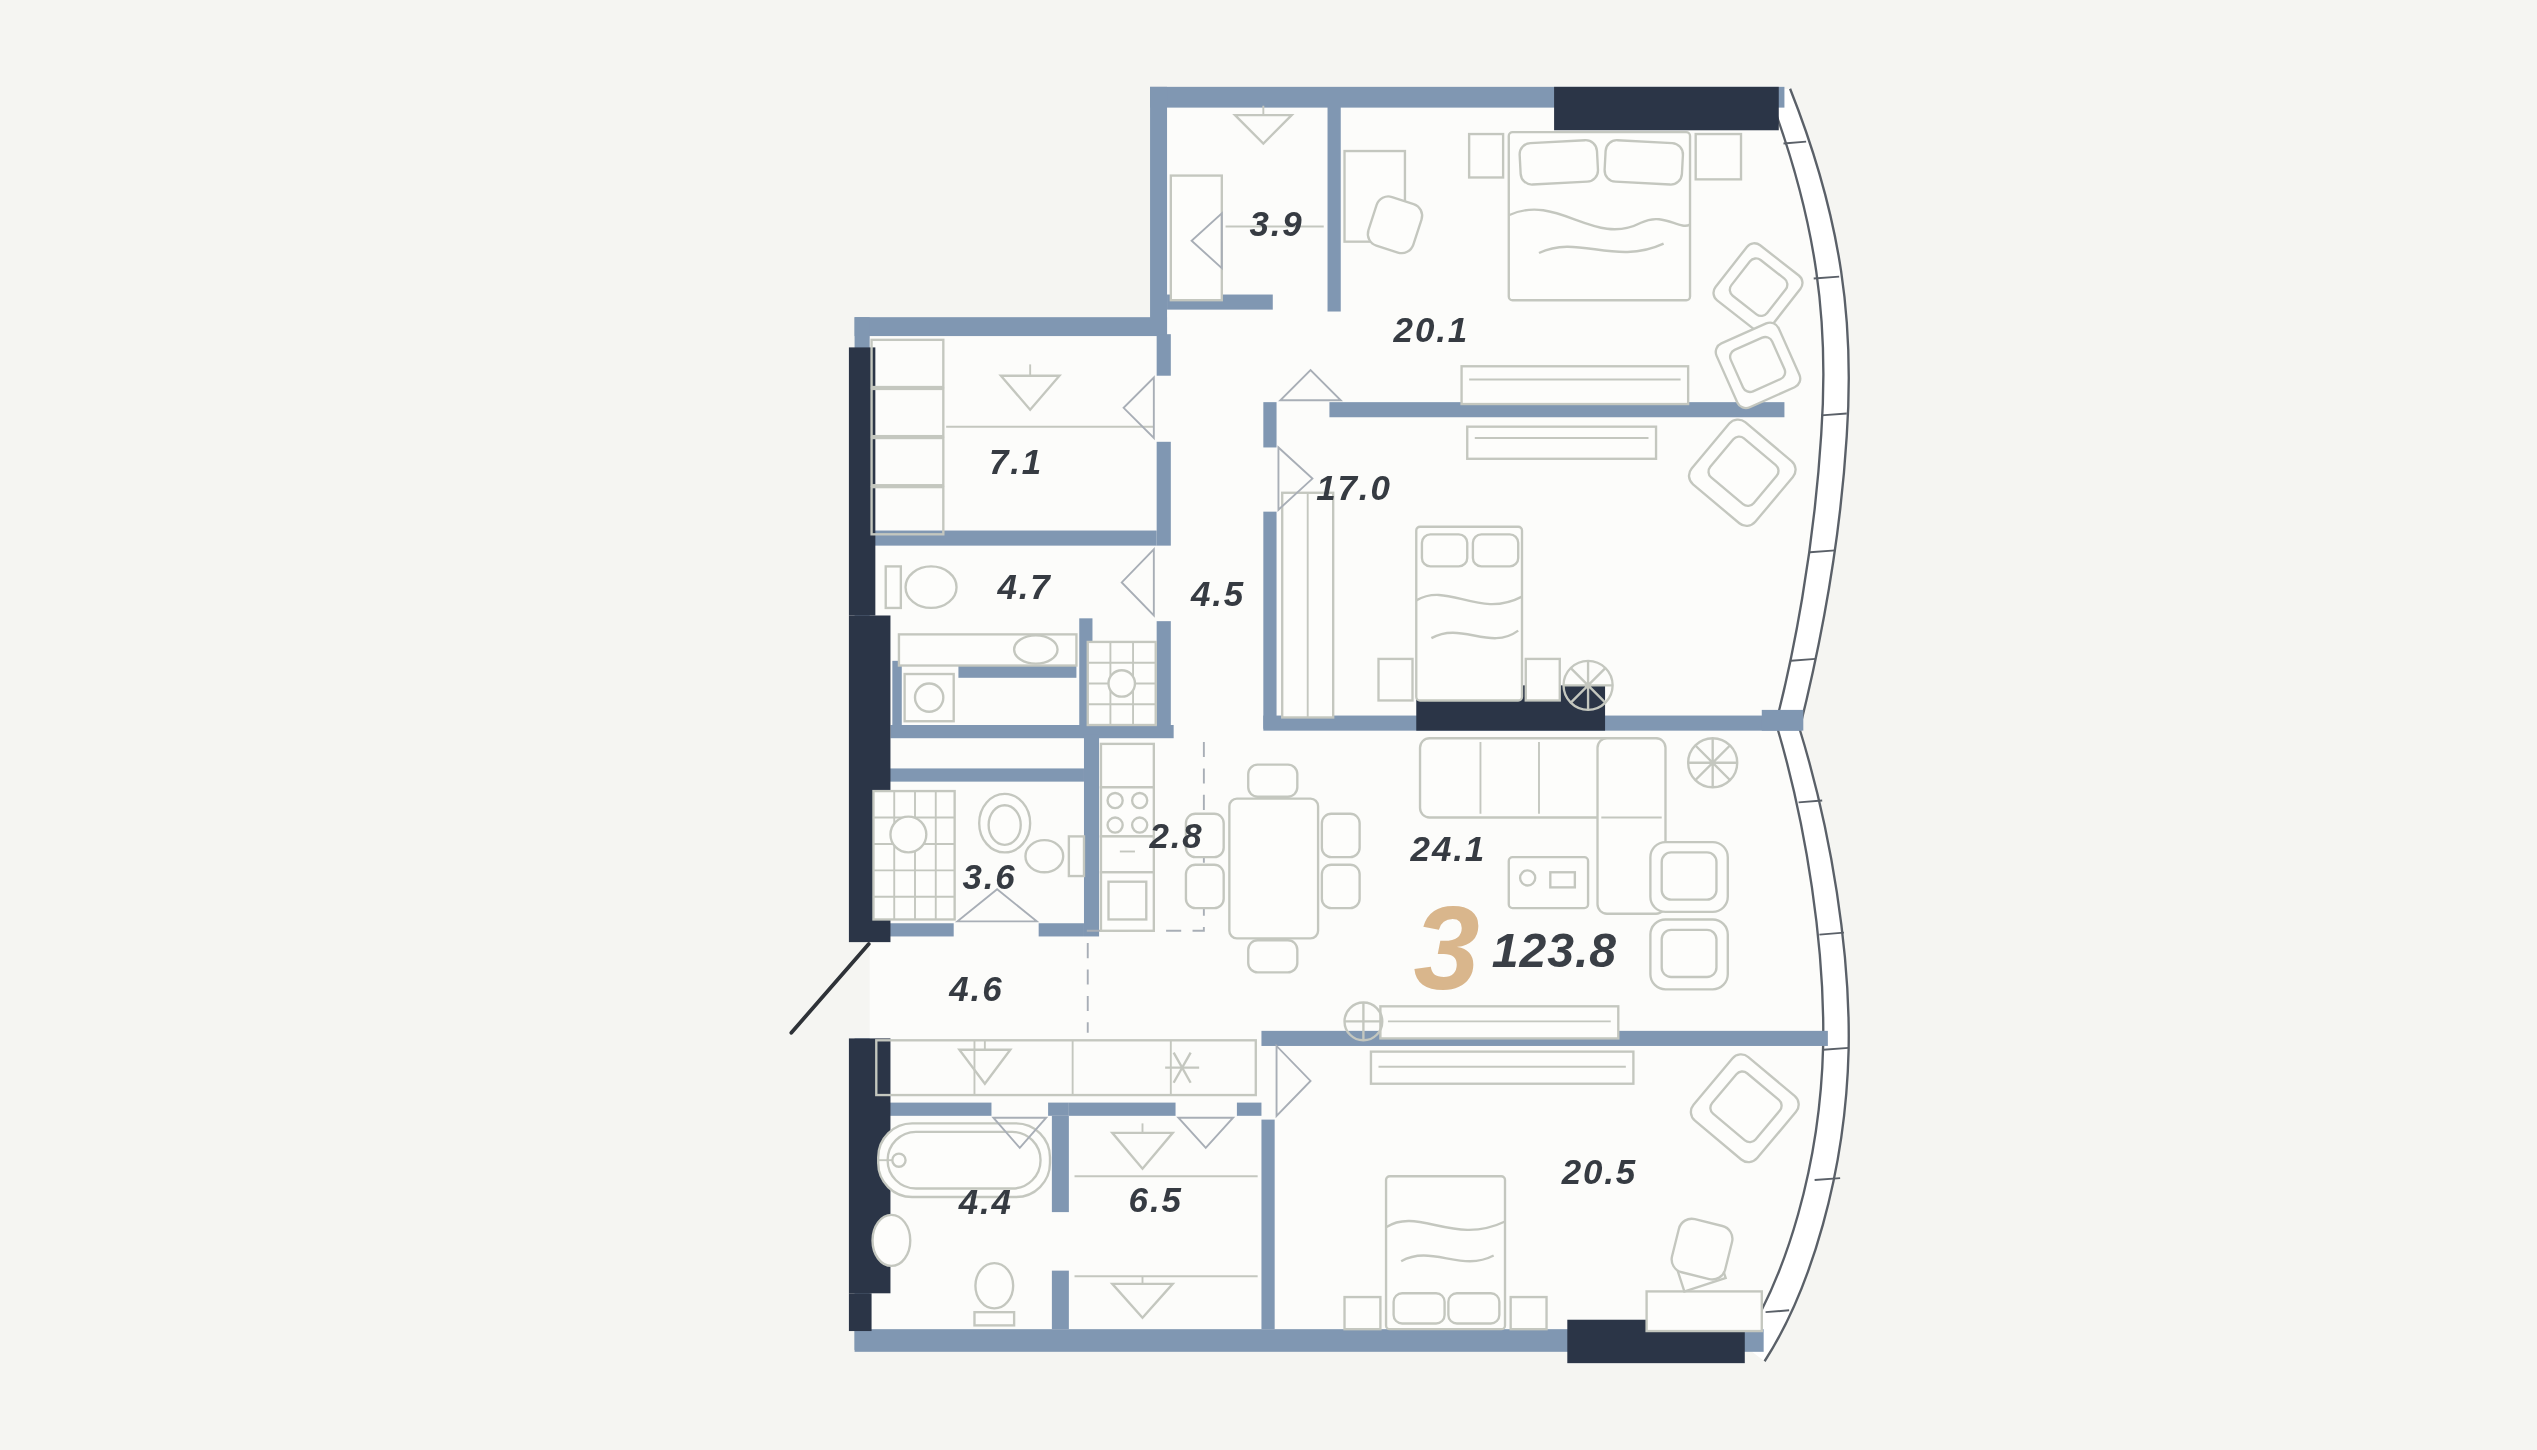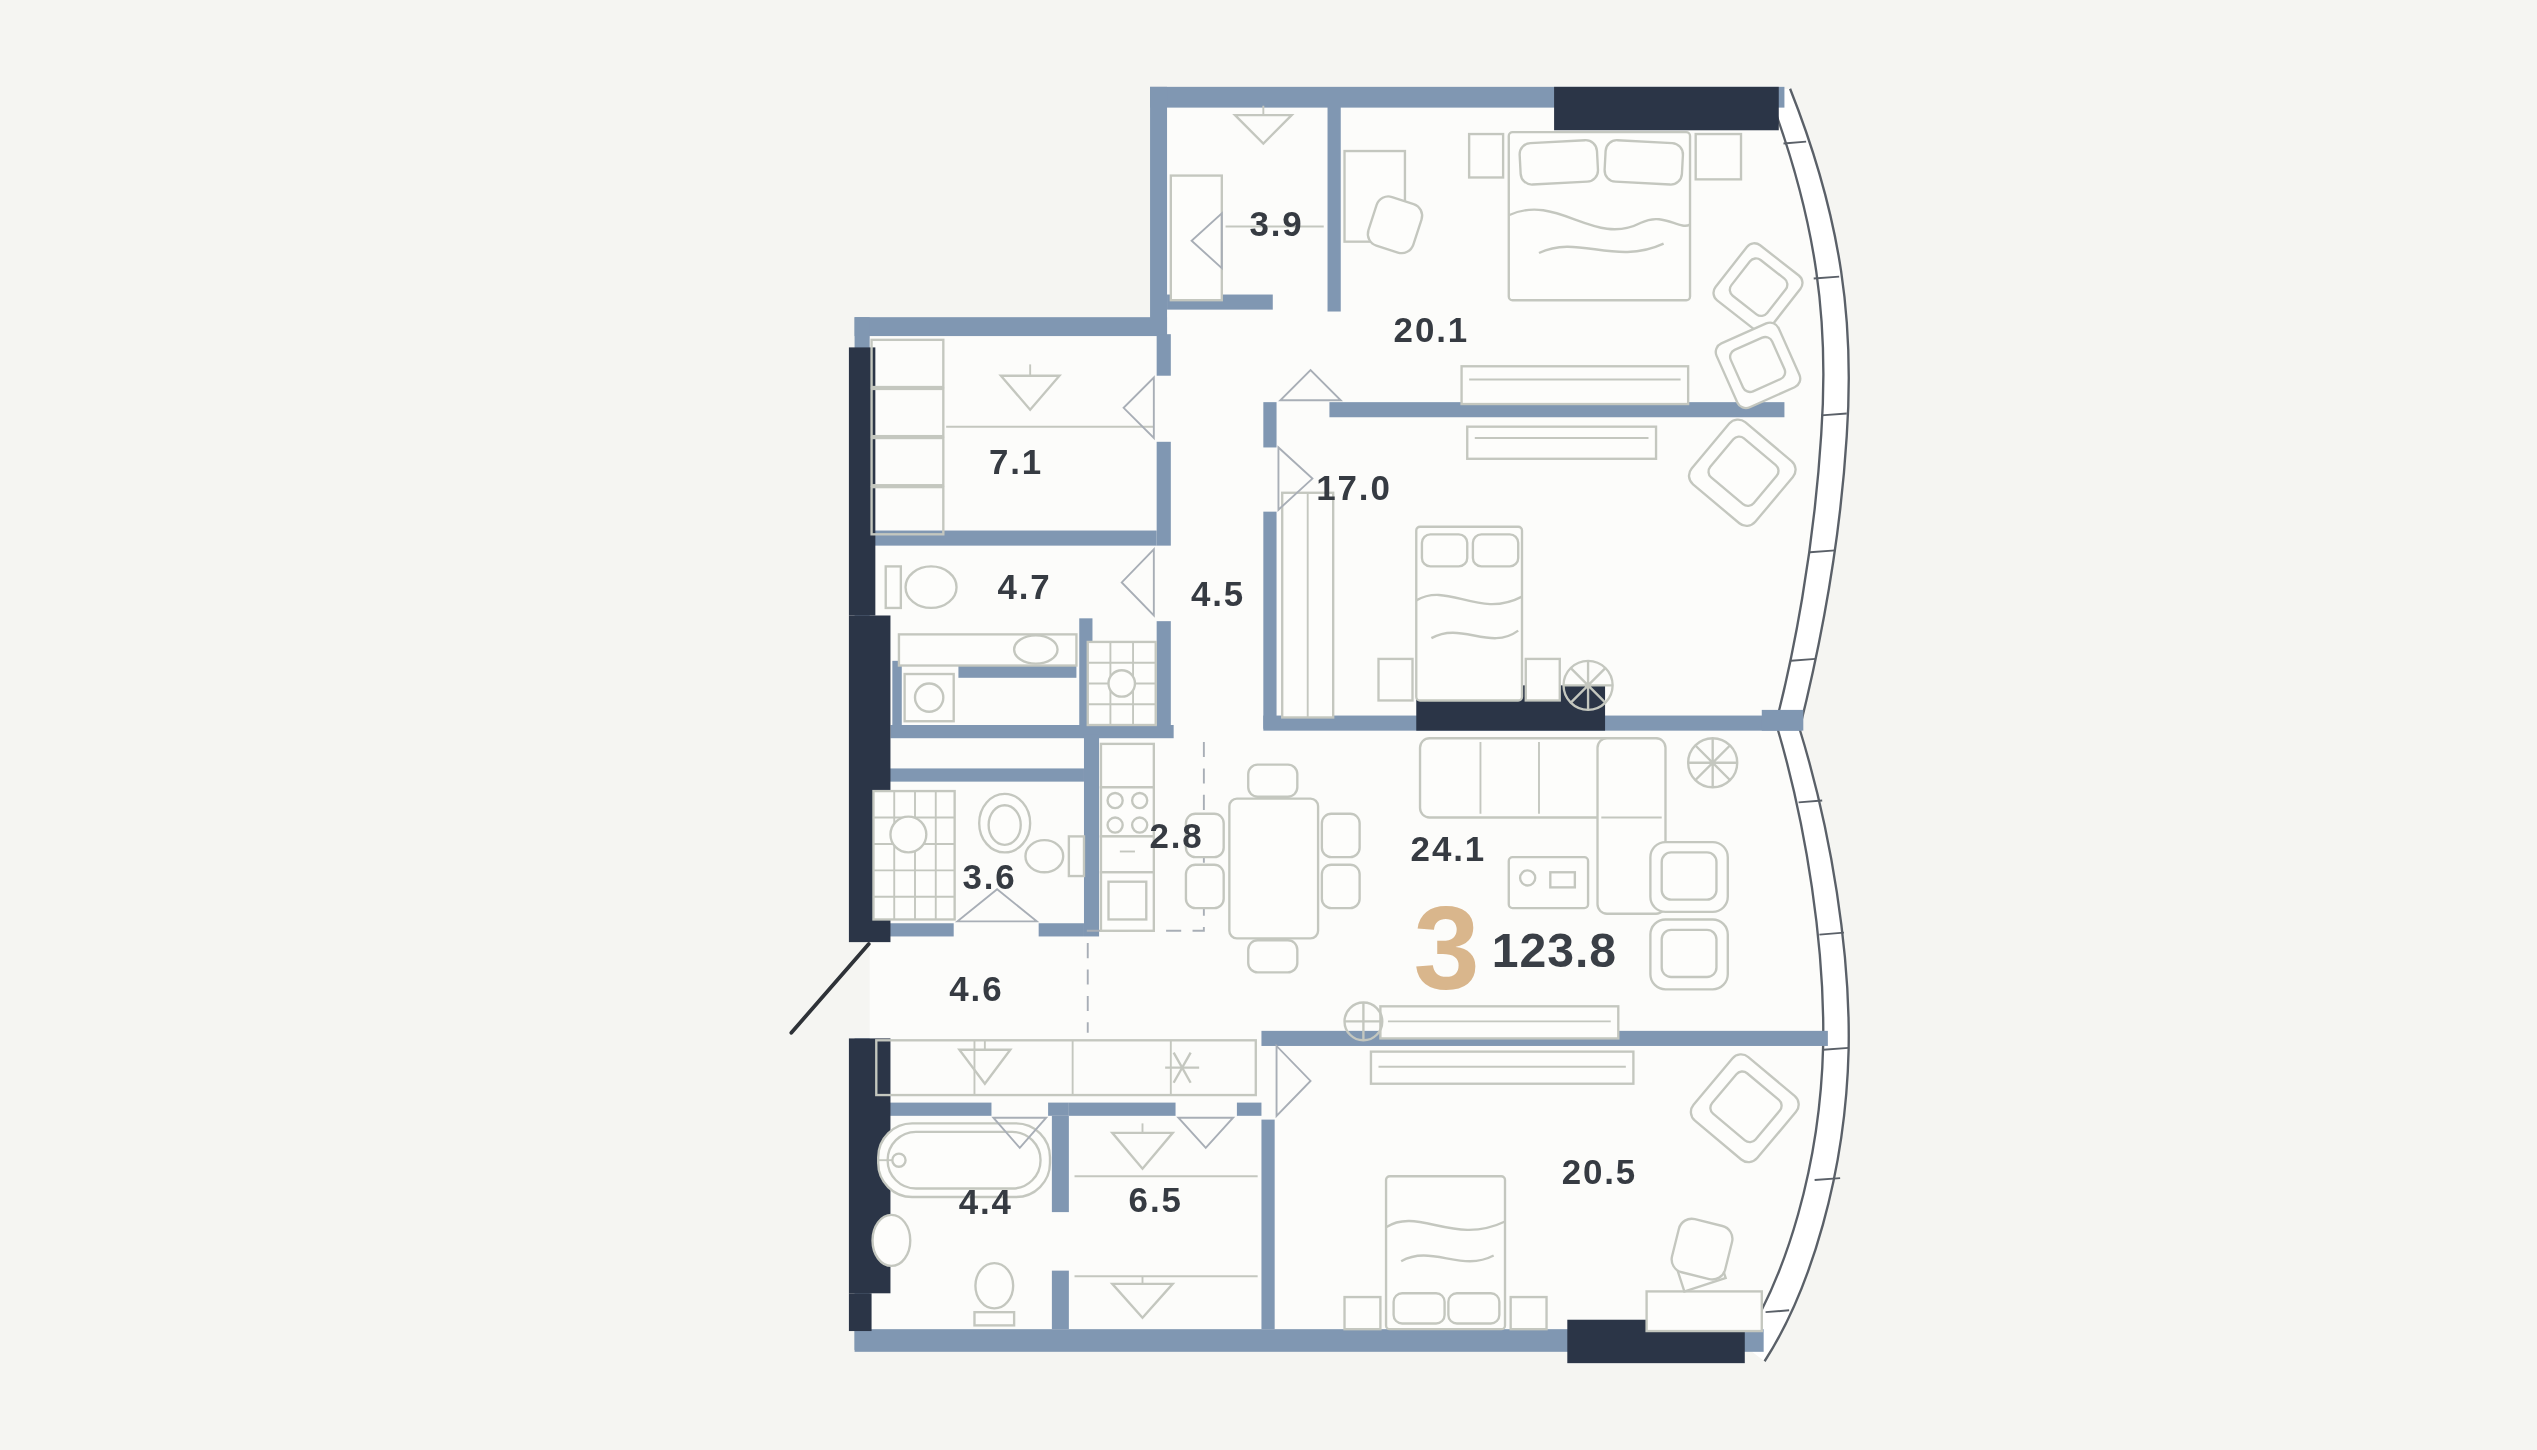--- a/index.html
+++ b/index.html
@@ -1,16 +1,16 @@
 <!DOCTYPE html>
 <html style="font-size:15px"><head>
 <meta charset="utf-8">
 <style>
   html,body{margin:0;padding:0;width:2538px;height:1450px;background:#f5f5f2;overflow:hidden;}
-  .stage{position:relative;width:2096px;height:1450px;font-family:"Liberation Sans",sans-serif;}
+  .stage{position:relative;width:2096px;height:1450px;font-family:"Liberation Sans",sans-serif;font-style:italic;}
   svg{position:absolute;left:0;top:0;}
   .room-label{font-family:"Liberation Sans",sans-serif;font-weight:700;font-size:37px;fill:#363b42;letter-spacing:2px;}
   .big-num{font-family:"Liberation Sans",sans-serif;font-weight:700;font-size:126px;fill:#d9b68c;}
   .total-num{font-family:"Liberation Sans",sans-serif;font-weight:700;font-size:51px;fill:#3a3f46;letter-spacing:1px;}
   .furn{stroke:#c4c7bf;stroke-width:2.5;fill:none;}
   .furnf{stroke:#c4c7bf;stroke-width:2.5;fill:#fdfdfb;}
   .swing{stroke:#a8aeb6;stroke-width:2;fill:none;}
   .thinline{stroke:#c4c7bf;stroke-width:2;}
 </style>
 </head>

